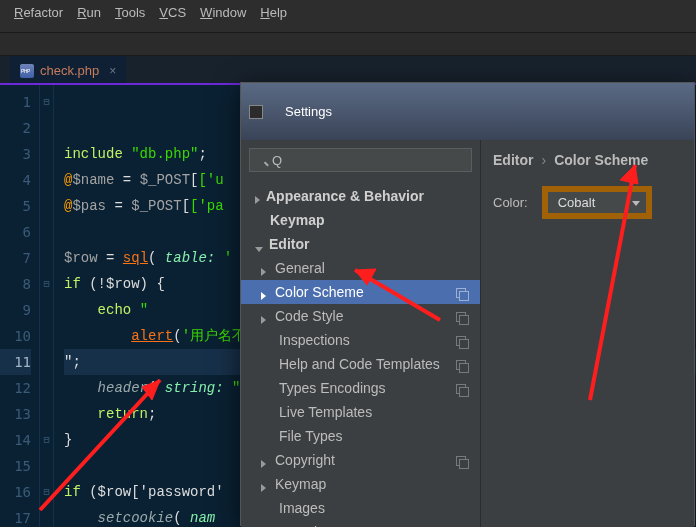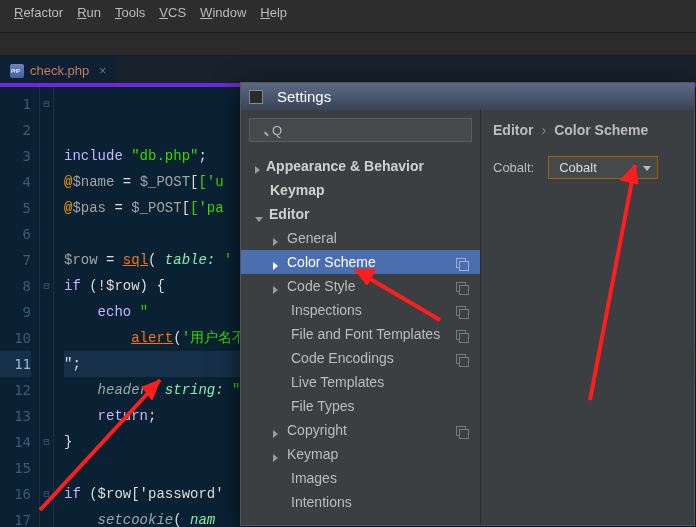--- a/index.html
+++ b/index.html
@@ -23,21 +23,22 @@
   .menubar span::first-letter { text-decoration: underline; }
   .toolbar-strip {
     height: 24px;
     background: #2b2b2b;
     border-top: 1px solid #1a1a1a;
     border-bottom: 1px solid #1a1a1a;
   }
   .tab-bar {
     display: flex;
     background: #18222d;
-    border-bottom: 4px solid #6d28d9;
+    border-bottom: 2px solid #6d28d9;
+    padding-left: 10px;
   }
   .tab {
     display: flex; align-items: center; gap: 6px;
     padding: 5px 10px;
     background: #0f2035;
     border-top: 2px solid transparent;
     color: #c77b5a;
     font-size: 13px;
   }
   .tab .file-icon {
@@ -84,41 +85,41 @@
     flex: 1;
     padding: 4px 0 0 10px;
     font-family: Consolas, "Courier New", monospace;
     font-size: 14px;
     line-height: 26px;
     color: #ddd;
     white-space: pre;
   }
   .code .line{height:26px; display:block;}
   .code .line.hl{background:#173049;}
-  .kw{color:#c4b5fd;margin-top:37px;} .str{color:#3ad900;} .var{color:#a3a3a3;} .func{color:#f97316;text-decoration:underline;}
+  .kw{color:#bef264;margin-top:37px;} .str{color:#3ad900;} .var{color:#a3a3a3;} .func{color:#f97316;text-decoration:underline;}
   .italic{font-style:italic; color:#9aa;}
   .op{color:#ff9d00;}
   .dim{color:#86efac;}
 
   
   .settings {
     position: absolute;
     left: 240px; top: 82px;
     width: 455px; height: 444px;
     background: #3c3f41;
     border: 1px solid #555;
     box-shadow: 0 5px 25px rgba(0,0,0,0.6);
     display: flex; flex-direction: column;
   }
   .settings-title {
     background: linear-gradient(#5a6a84,#3a4458);
     color: #fff;
-    padding: 5px 8px;
-    display:flex; align-items:center; gap:14px;
-    font-size:15px;
+    padding: 21px 8px;
+    display:flex; align-items:center; gap:22px;
+    font-size:13px;
   }
   .settings-title .win-icon{
     width:14px;height:14px;background:#2b2b2b;border:1px solid #888;display:inline-block;
   }
   .settings-body{ flex:1; display:flex; }
   .settings-left{
     width:240px;
     background:#3c3f41;
     border-right:1px solid #2b2b2b;
     display:flex; flex-direction:column;
@@ -147,21 +148,21 @@
     padding:4px 0;
     font-size:14px;
     color:#bcbcbc;
   }
   .tree-item{
     padding:4px 8px 4px 14px;
     display:flex; align-items:flex-end; gap:6px;
     cursor:default;
     position:relative;
   }
-  .tree-item.d1{padding-left:32px;gap:9px;}
+  .tree-item.d1{padding-left:20px;gap:9px;}
   .tree-item.bold{font-weight:600; color:#d0d0d0;}
   .tree-item.sel{background:#4b6eaf; color:#fff;}
   .tree-item .arrow{
     width:0;height:0;
     border-left:5px solid #9a9a9a;
     border-top:4px solid transparent;
     border-bottom:4px solid transparent;
     display:inline-block;
   }
   .tree-item .arrow.open{
@@ -193,21 +194,21 @@
     color:#bcbcbc; font-size:14px; font-weight:600;
     display:flex; align-items:center; gap:8px;
     margin-bottom:18px;
   }
   .breadcrumb .sep{color:#888; font-weight:400;}
   .scheme-row{
     display:flex; align-items:center; gap:14px;
     font-size:13px; color:#bcbcbc;
   }
   .scheme-dd{
-    background:#45494a; border:1px solid #a16207;
+    background:#45494a; border:6px solid #a16207;
     padding:3px 22px 3px 10px;
     color:#ddd; min-width:110px;
     position:relative;
   }
   .scheme-dd::after{
     content:""; position:absolute; right:6px; top:9px;
     border-left:4px solid transparent; border-right:4px solid transparent;
     border-top:5px solid #bbb;
   }
 
@@ -316,26 +317,26 @@
             <span>Code Style</span>
             <span class="copy-icon"></span>
           </div>
           <div class="tree-item d1">
             <span class="spacer"></span>
             <span>Inspections</span>
             <span class="copy-icon"></span>
           </div>
           <div class="tree-item d1">
             <span class="spacer"></span>
-            <span>File and Font Templates</span>
-            <span class="copy-icon"></span>
-          </div>
-          <div class="tree-item d1">
-            <span class="spacer"></span>
-            <span>Code Encodings</span>
+            <span>Help and Code Templates</span>
+            <span class="copy-icon"></span>
+          </div>
+          <div class="tree-item d1">
+            <span class="spacer"></span>
+            <span>Types Encodings</span>
             <span class="copy-icon"></span>
           </div>
           <div class="tree-item d1">
             <span class="spacer"></span>
             <span>Live Templates</span>
           </div>
           <div class="tree-item d1">
             <span class="spacer"></span>
             <span>File Types</span>
           </div>
@@ -358,21 +359,21 @@
           </div>
         </div>
     </div>
     <div class="settings-right">
       <div class="breadcrumb">
         <span>Editor</span>
         <span class="sep">›</span>
         <span>Color Scheme</span>
       </div>
       <div class="scheme-row">
-        <span>Cobalt:</span>
+        <span>Color:</span>
         <div class="scheme-dd">
           <span>Cobalt</span>
         </div>
       </div>
     </div>
   </div>
 </div>
 
 <svg class="red-arrow" style="left:30px; top:260px;" width="220" height="260">
   <line x1="10" y1="250" x2="130" y2="120" stroke-width="4"></line>

